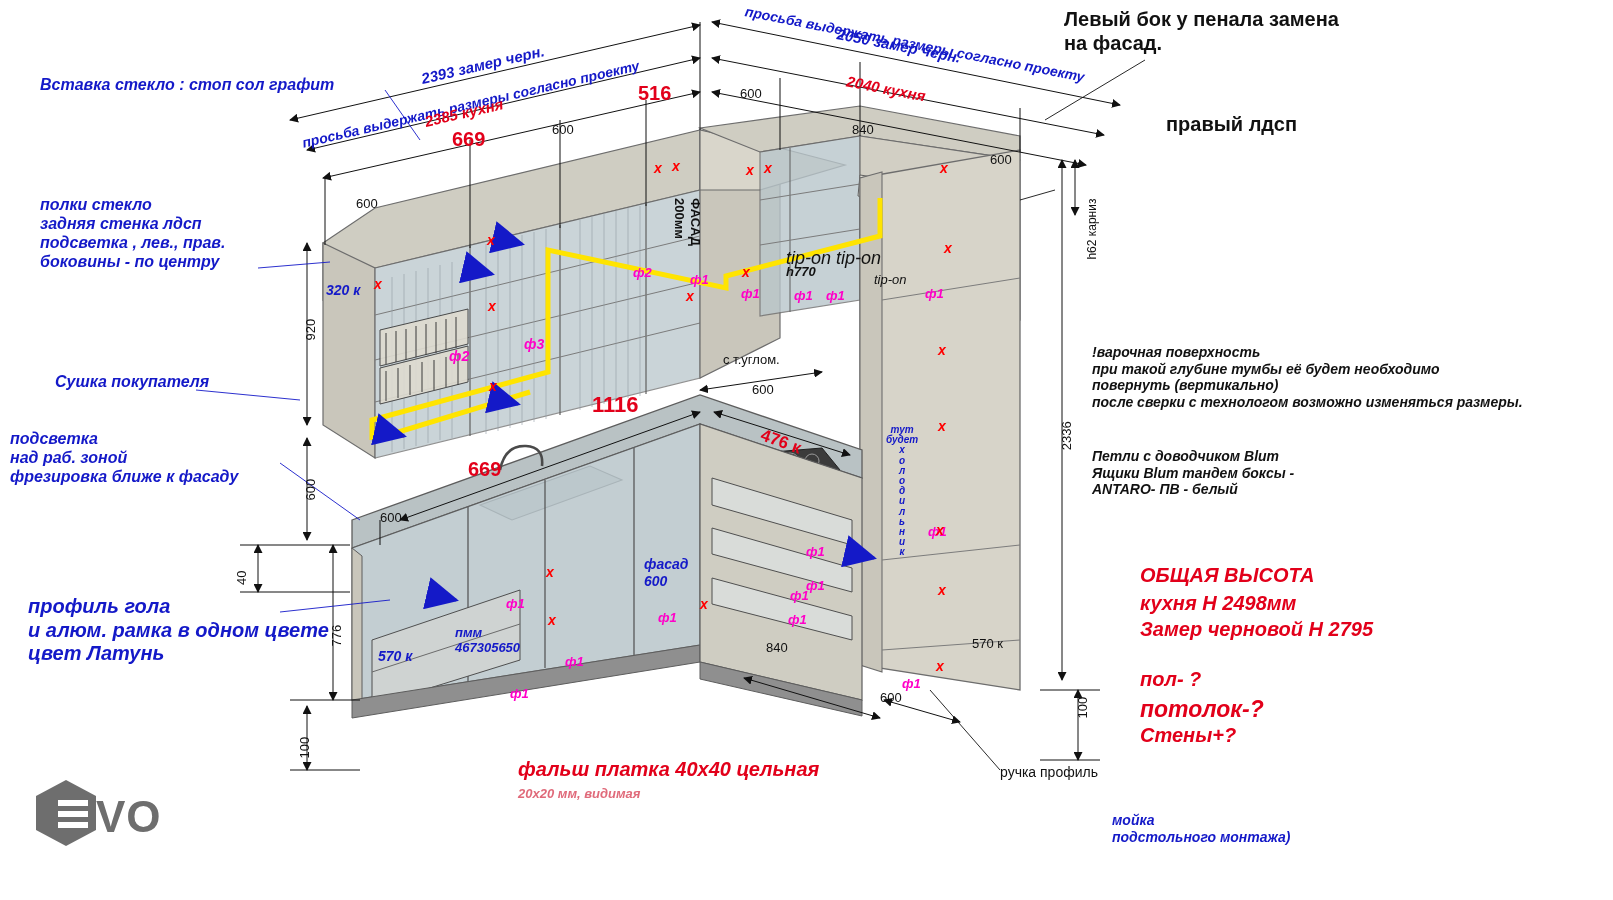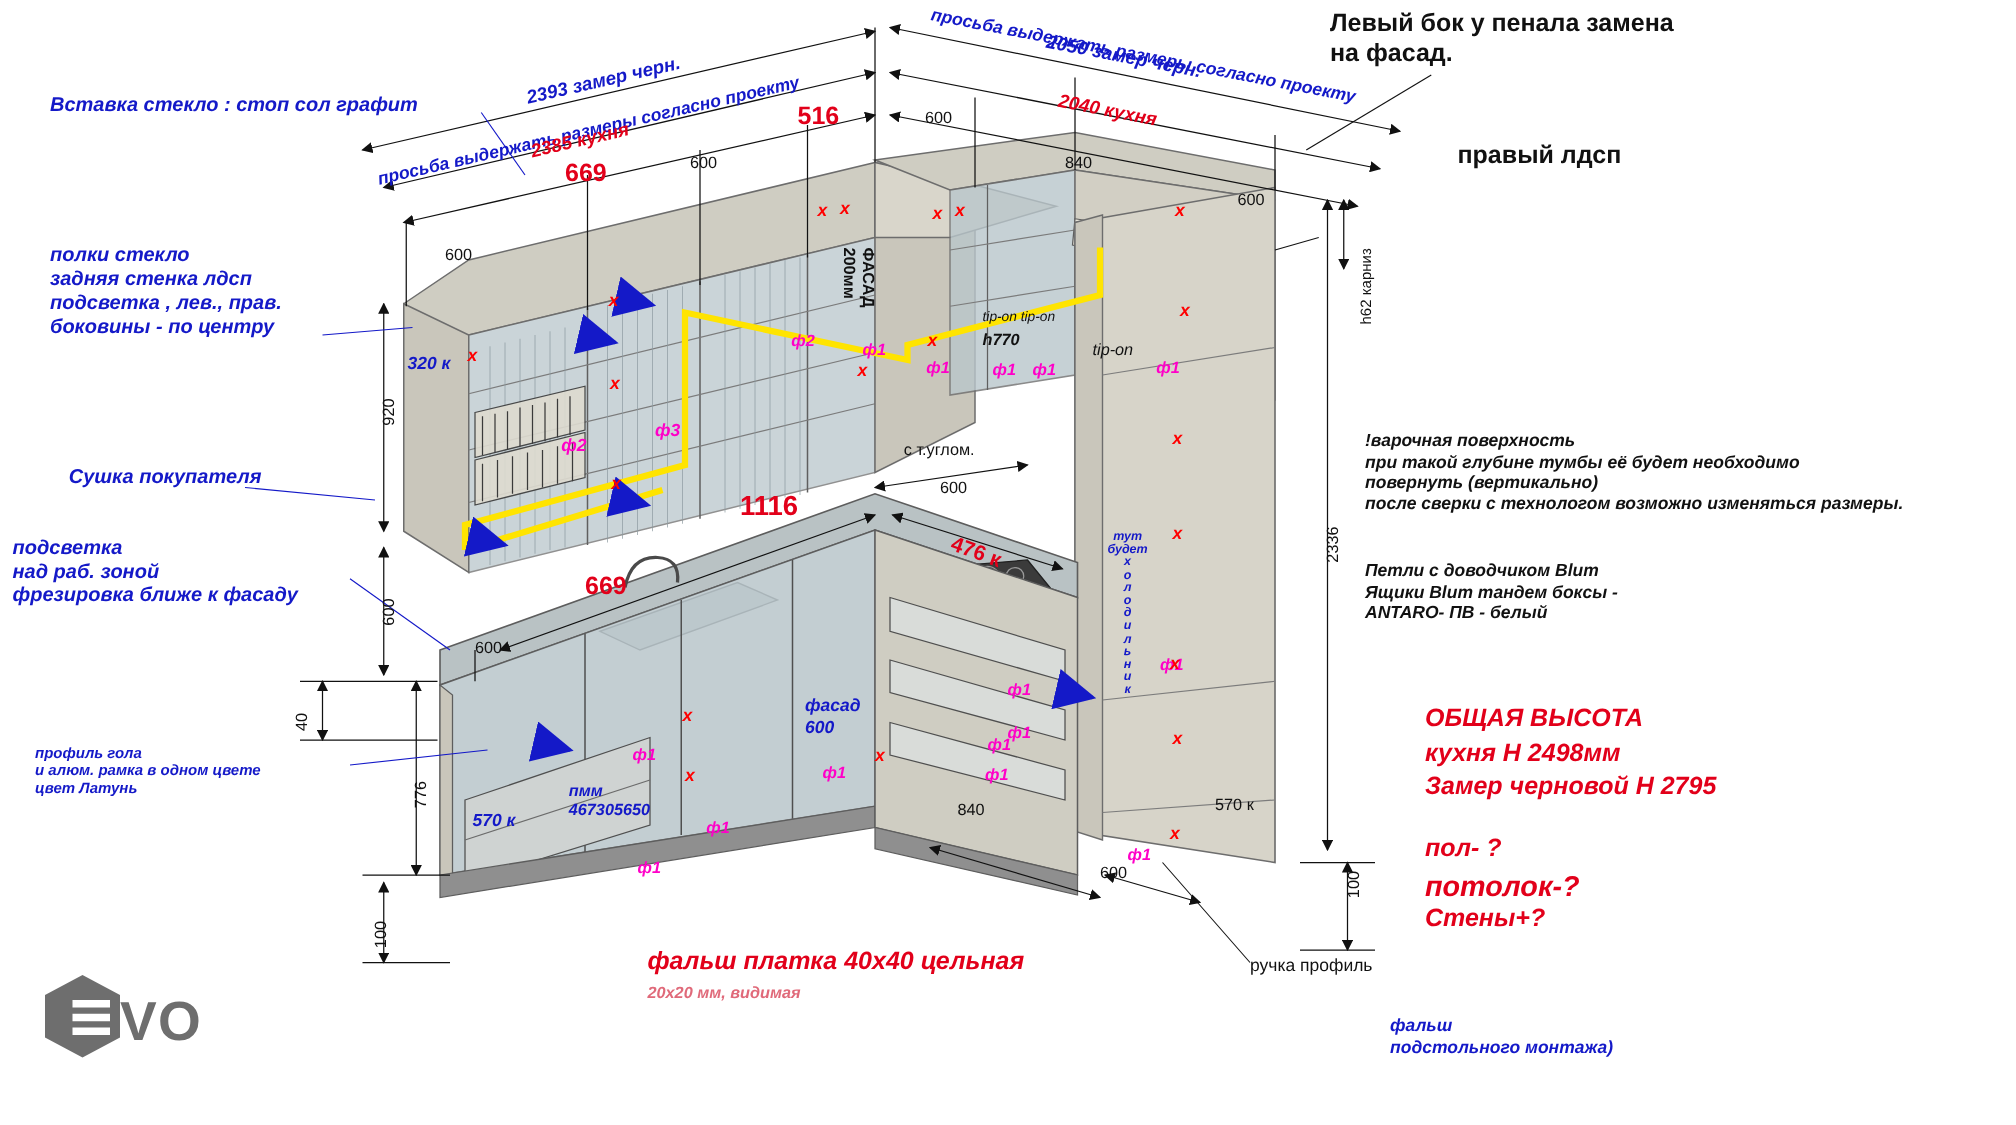--- a/index.html
+++ b/index.html
@@ -272,21 +272,21 @@
 
 <div class="lbl blue" style="left:40px;top:76px;font-size:16px;">Вставка стекло : стоп сол графит</div>
 <div class="lbl blue" style="left:40px;top:196px;font-size:16px;">полки стекло
 задняя стенка лдсп
 подсветка , лев., прав.
 боковины - по центру</div>
 <div class="lbl blue" style="left:55px;top:373px;font-size:16px;">Сушка покупателя</div>
 <div class="lbl blue" style="left:10px;top:430px;font-size:16px;">подсветка
 над раб. зоной
 фрезировка ближе к фасаду</div>
-<div class="lbl blue" style="left:28px;top:595px;font-size:12px;">профиль гола
+<div class="lbl blue" style="left:28px;top:595px;font-size:20px;">профиль гола
 и алюм. рамка в одном цвете
 цвет Латунь</div>
 
 <div class="lbl black-b" style="left:1064px;top:8px;font-size:20px;">Левый бок у пенала замена
 на фасад.</div>
 <div class="lbl black-b" style="left:1166px;top:113px;font-size:20px;">правый лдсп</div>
 <div class="lbl black-b" style="left:1092px;top:448px;font-size:14px;font-weight:bold;font-style:italic;">Петли с доводчиком Blum
 Ящики Blum тандем боксы -
 ANTARO- ПВ - белый</div>
 <div class="lbl black-b" style="left:1092px;top:344px;font-size:14px;font-weight:bold;font-style:italic;">!варочная поверхность
@@ -297,26 +297,26 @@
 <div class="lbl red-i" style="left:1140px;top:564px;font-size:20px;">ОБЩАЯ ВЫСОТА</div>
 <div class="lbl red-i" style="left:1140px;top:592px;font-size:20px;">кухня Н 2498мм</div>
 <div class="lbl red-i" style="left:1140px;top:618px;font-size:20px;">Замер черновой Н 2795</div>
 <div class="lbl red-i" style="left:1140px;top:668px;font-size:20px;">пол- ?</div>
 <div class="lbl red-i" style="left:1140px;top:696px;font-size:23px;">потолок-?</div>
 <div class="lbl red-i" style="left:1140px;top:724px;font-size:20px;">Стены+?</div>
 
 <div class="lbl red-i" style="left:518px;top:758px;font-size:20px;">фальш платка 40х40 цельная</div>
 <div class="lbl red-i" style="left:518px;top:786px;font-size:13px;color:#e06a7a;">20х20 мм, видимая</div>
 <div class="lbl black" style="left:1000px;top:764px;font-size:14px;">ручка профиль</div>
-<div class="lbl blue" style="left:1112px;top:812px;font-size:14px;">фальш
+<div class="lbl blue" style="left:1112px;top:812px;font-size:14px;">мойка
 подстольного монтажа)</div>
 
 <div class="lbl black-b" style="left:672px;top:198px;font-size:13px;writing-mode:vertical-rl;">ФАСАД
 200мм</div>
-<div class="lbl black" style="left:786px;top:248px;font-size:11px;font-style:italic;">tip-on tip-on</div>
+<div class="lbl black" style="left:786px;top:248px;font-size:18px;font-style:italic;">tip-on tip-on</div>
 <div class="lbl black-b" style="left:786px;top:264px;font-size:13px;font-style:italic;">h770</div>
 <div class="lbl black" style="left:874px;top:272px;font-size:13px;font-style:italic;">tip-on</div>
 <div class="lbl blue" style="left:886px;top:425px;font-size:10px;line-height:1.02;text-align:center;">тут
 будет
 х
 о
 л
 о
 д
 и

